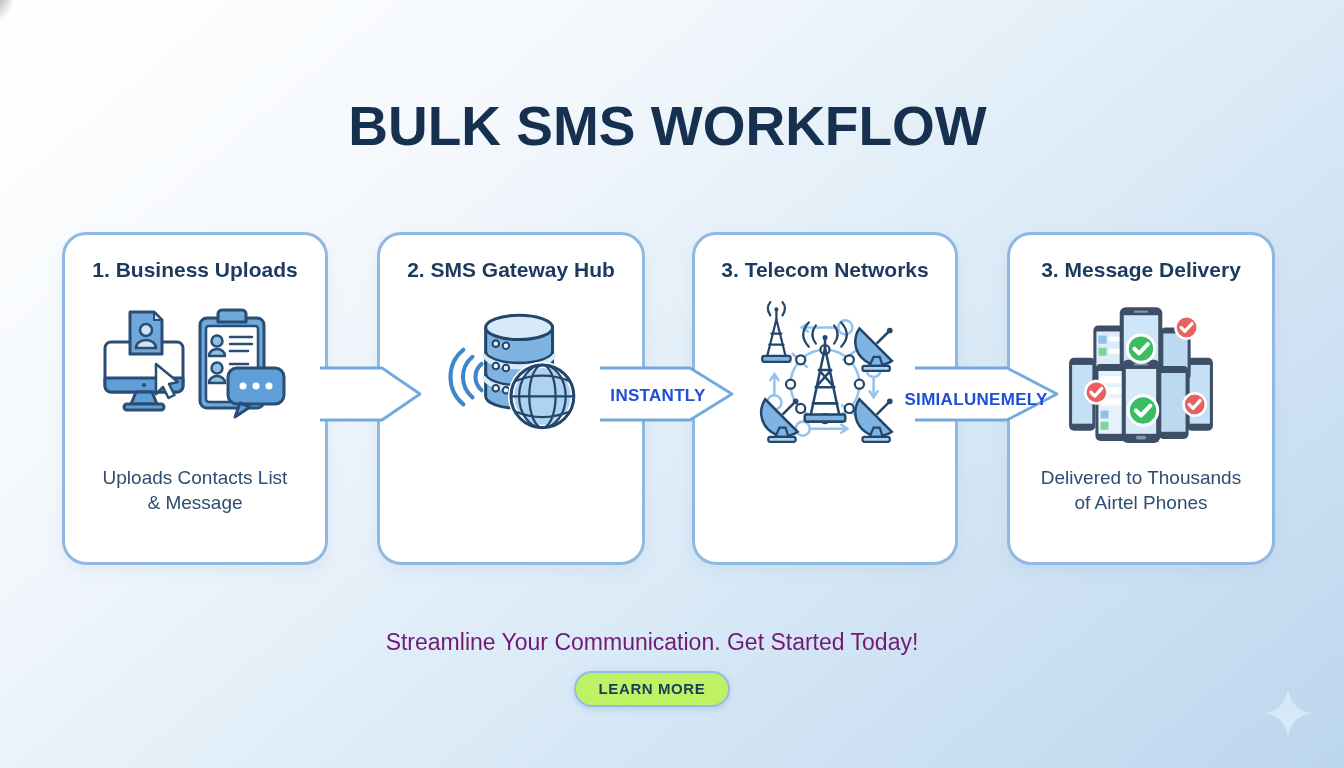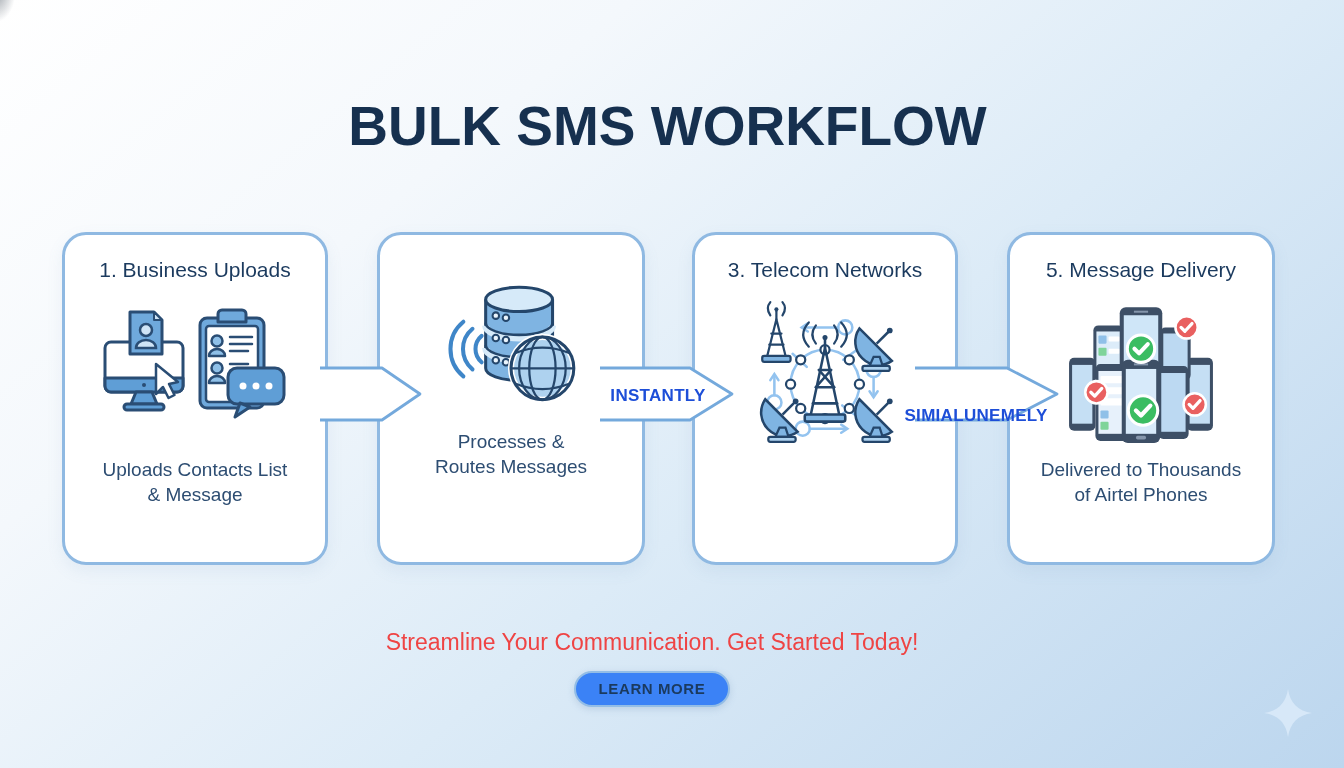--- a/index.html
+++ b/index.html
@@ -23,45 +23,45 @@
     background:#ffffff; border:3px solid #8fb9e2; border-radius:24px;
     box-shadow:0 6px 16px rgba(110,145,185,.10);
     display:flex; flex-direction:column; align-items:center;
     padding-top:21px;
   }
   .card1 { left:62px;  width:266px; }
   .card2 { left:377px; width:268px; }
   .card3 { left:692px; width:266px; }
   .card4 { left:1007px; width:268px; }
   .card-heading {
-    font-size:21px; font-weight:400; color:#1b3a5e; line-height:28px;
+    font-size:21px; font-weight:700; color:#1b3a5e; line-height:28px;
     text-align:center; white-space:nowrap;
   }
   .card-icon {
     height:166px; margin-top:5px; display:flex; align-items:center; justify-content:center;
   }
   .card-desc {
     font-size:19px; line-height:25px; color:#2d4d72; text-align:center;
-    white-space:pre-line; margin-top:2px;
+    white-space:pre-line; margin-top:10px;
   }
   .flow-arrow { position:absolute; top:364px; }
   .arrow1 { left:320px; }
   .arrow2 { left:600px; }
   .arrow3 { left:915px; }
   .arrow-label {
     position:absolute; font-size:17px; font-weight:700; color:#1d4ed8;
     letter-spacing:.3px; text-align:center; line-height:20px;
   }
   .arrow-label-2 { left:580px; width:156px; top:386px; }
-  .arrow-label-3 { left:895px; width:162px; top:390px;margin-top:16px; }
+  .arrow-label-3 { left:895px; width:162px; top:390px; }
   .footer { position:absolute; left:0; width:1304px; text-align:center; }
-  .tagline { top:629px; font-size:23px; font-weight:500; color:#ef4444; }
+  .tagline { top:629px; font-size:23px; font-weight:500; color:#701a75; }
   .cta-wrap { top:671px; }
   .cta-button {
-    display:inline-block; background:#3b82f6; border:2px solid #93bde6;
+    display:inline-block; background:#bef264; border:2px solid #93bde6;
     border-radius:19px; padding:7px 23px 8px;
     font-family:"Liberation Sans", sans-serif;
     font-size:15px; font-weight:700; letter-spacing:.6px; color:#1b3a5e;
     box-shadow:0 2px 7px rgba(110,145,185,.28); cursor:pointer;text-align:center;
   }
   .sparkle { position:absolute; left:1263px; top:688px; }
 </style>
 </head>
 <body>
 
@@ -106,20 +106,21 @@
       <circle cx="143" cy="80" r="3.5" fill="#ffffff"></circle>
         <circle cx="156" cy="80" r="3.5" fill="#ffffff"></circle>
         <circle cx="169" cy="80" r="3.5" fill="#ffffff"></circle>
     </svg>
   </div>
   <div class="card-desc">Uploads Contacts List
 &amp; Message</div>
 </div>
 
 <div class="card card2">
+  <div class="card-heading">2. SMS Gateway Hub</div>
   <div class="card-icon">
     <svg width="152" height="130" viewBox="0 0 150 128">
       <g stroke="#3f86c8" stroke-width="4" fill="none" stroke-linecap="round">
         <path d="M46,56 a17,17 0 0 0 0,26"></path>
         <path d="M37,49 a26,26 0 0 0 0,40"></path>
         <path d="M28,42 a35,35 0 0 0 0,54"></path>
       </g>
       <path d="M50,20 v68 a33,12 0 0 0 66,0 v-68" fill="#7fb4e2" stroke="#24466b" stroke-width="3"></path>
       <path d="M50,46 a33,12 0 0 0 66,0" stroke="#d6eaf9" stroke-width="7" fill="none"></path>
       <path d="M50,68 a33,12 0 0 0 66,0" stroke="#d6eaf9" stroke-width="7" fill="none"></path>
@@ -138,22 +139,20 @@
       <g fill="none" stroke="#24466b">
         <circle cx="106" cy="88" r="31" stroke-width="3"></circle>
         <ellipse cx="106" cy="88" rx="13" ry="31" stroke-width="2.2"></ellipse>
         <ellipse cx="106" cy="88" rx="23" ry="31" stroke-width="2.2"></ellipse>
         <line x1="75" y1="88" x2="137" y2="88" stroke-width="2.2"></line>
         <path d="M79,73 q27,-11 54,0" stroke-width="2.2"></path>
         <path d="M79,103 q27,11 54,0" stroke-width="2.2"></path>
       </g>
     </svg>
   </div>
-  <div class="card-desc">Processes &amp;
-Routes Messages</div>
 </div>
 
 <div class="card card3">
   <div class="card-heading">3. Telecom Networks</div>
   <div class="card-icon">
     <svg width="162" height="150" viewBox="0 0 160 148">
       <g stroke="#93c3ef" stroke-width="2.5" fill="none" stroke-linecap="round">
         <circle cx="80" cy="86" r="34"></circle>
         <circle cx="100" cy="30" r="7"></circle>
           <line x1="93" y1="30" x2="58" y2="30"></line>
@@ -223,21 +222,21 @@
             <circle cx="13" cy="-13" r="2.8" fill="#24466b"></circle>
           <path d="M-3,13 l6,0 3,9 h-13 z" fill="#7fb4e2" stroke="#24466b" stroke-width="2.2"></path>
           <rect x="-14" y="22" width="27" height="5" rx="2" fill="#aed2ef" stroke="#24466b" stroke-width="2.2"></rect>
         </g>
       </g>
     </svg>
   </div>
 </div>
 
 <div class="card card4">
-  <div class="card-heading">5. Message Delivery</div>
+  <div class="card-heading">3. Message Delivery</div>
   <div class="card-icon">
     <svg width="152" height="142" viewBox="0 0 150 140">
       <g>
         <rect x="4" y="56" width="26" height="72" rx="5" fill="#3d4f66"></rect>
           <rect x="7" y="63" width="20" height="58" fill="#c5dff4"></rect>
         <rect x="120" y="56" width="26" height="72" rx="5" fill="#3d4f66"></rect>
           <rect x="123" y="63" width="20" height="58" fill="#c5dff4"></rect>
         <rect x="28" y="24" width="30" height="54" rx="5" fill="#3d4f66"></rect>
           <rect x="31" y="30" width="24" height="43" fill="#dcecf9"></rect>
         <rect x="33" y="34" width="8" height="8" rx="1" fill="#8fc0e8"></rect>

